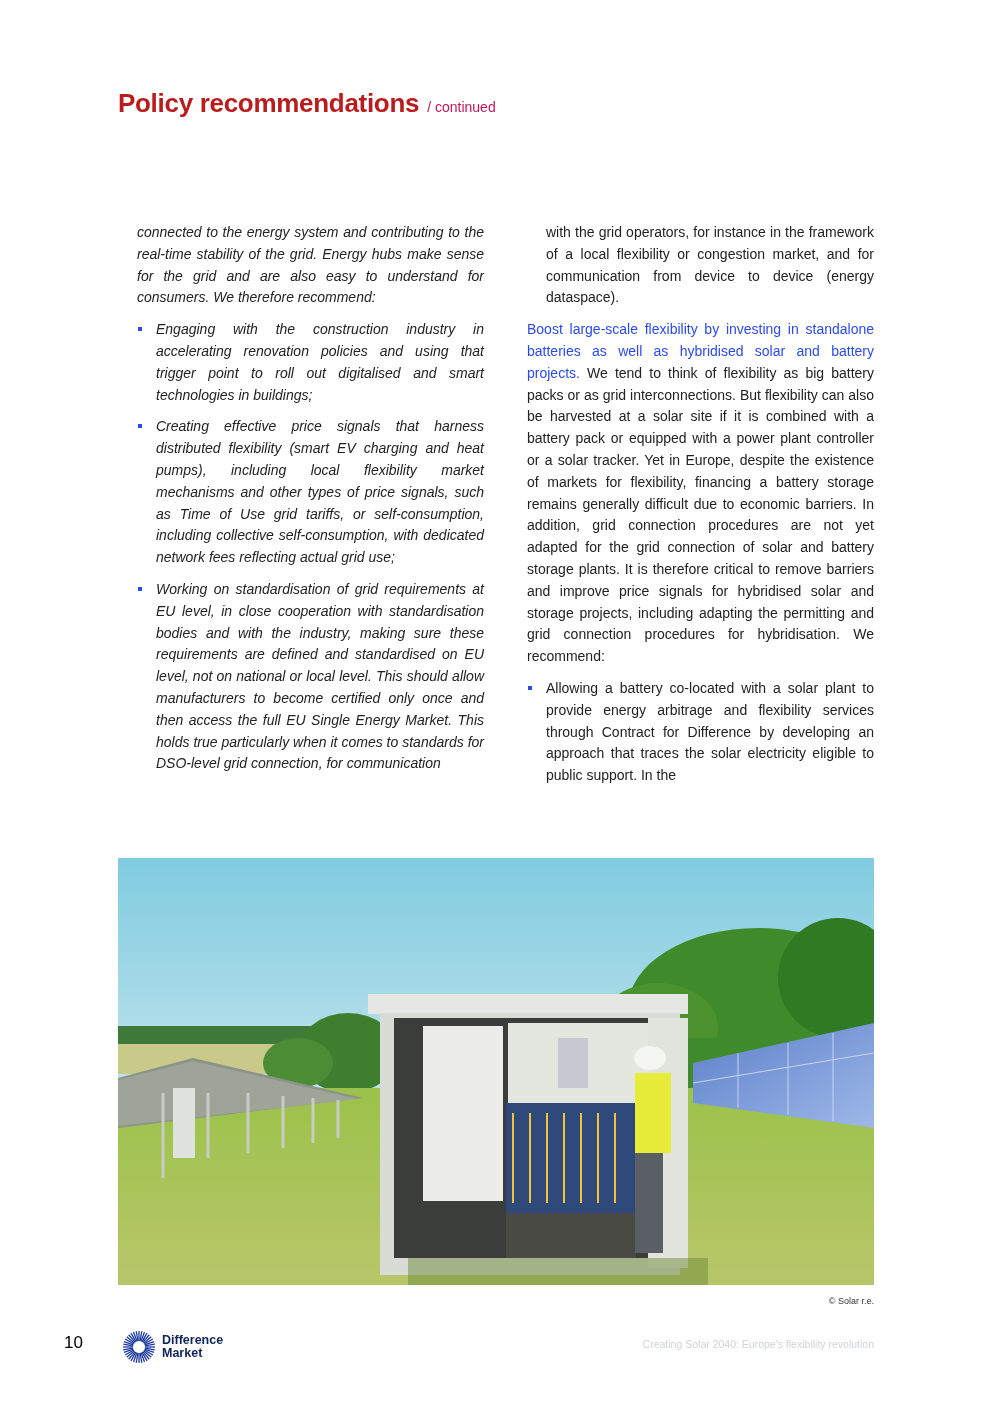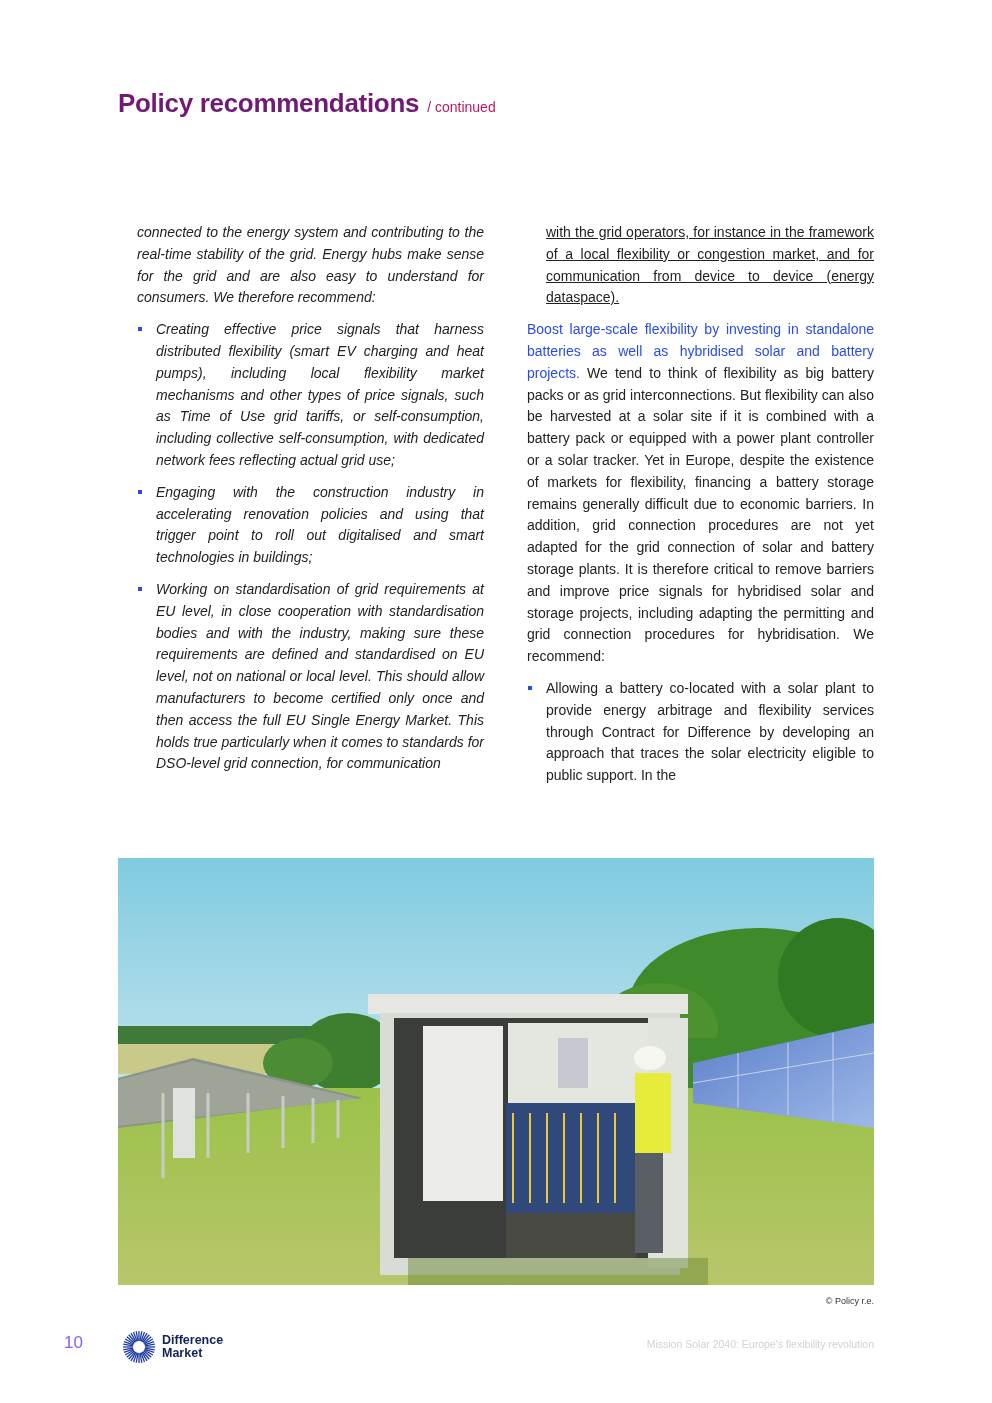--- a/index.html
+++ b/index.html
@@ -1,48 +1,48 @@
 <!DOCTYPE html>
 <html><head>
 <meta charset="utf-8">
 <style>
   html, body { margin: 0; padding: 0; background: #ffffff; }
   body { width: 992px; height: 1403px; position: relative; overflow: hidden; font-family: "Liberation Sans", "DejaVu Sans", sans-serif; color: #1d1d1f; }
   .title-wrap { position: absolute; left: 118px; top: 88px; display: flex; align-items: baseline; white-space: nowrap; }
-  .title { font-size: 26px; font-weight: bold; color: #701a75; letter-spacing: -0.3px; }
+  .title { font-size: 26px; font-weight: bold; color: #b91c1c; letter-spacing: -0.3px; }
   .title-sub { font-size: 14px; color: #be185d; margin-left: 8px; }
   .col { position: absolute; top: 222px; width: 347px; font-size: 14px; line-height: 21.8px; color: #222; }
   .col-left { left: 137px; font-style: italic; }
   .col-right { left: 527px; }
   .col p { margin: 0 0 10px 0; text-align: justify; }
   .col ul { list-style: none; margin: 0; padding: 0; }
   .col li { position: relative; padding-left: 19px; margin-bottom: 10px; text-align: justify; }
   .col li .bullet { position: absolute; left: 1px; top: 8px; width: 4px; height: 4px; background: #2a4be8; }
-  .cont { padding-left: 19px; text-align: justify; margin-bottom: 10px; text-decoration: underline; }
+  .cont { padding-left: 19px; text-align: justify; margin-bottom: 10px; }
   .hl { color: #2a4be8; }
   .photo { position: absolute; left: 118px; top: 858px; width: 756px; height: 427px; overflow: hidden; }
   .credit { position: absolute; right: 118px; top: 1296px; font-size: 9px; color: #333; }
-  .page-num { position: absolute; left: 64px; top: 1333px; font-size: 17px; color: #8b5cf6; }
+  .page-num { position: absolute; left: 64px; top: 1333px; font-size: 17px; color: #000000; }
   .logo { position: absolute; left: 122px; top: 1330px; display: flex; align-items: center; }
   .logo-text { margin-left: 6px; font-size: 12.5px; font-weight: bold; line-height: 13px; color: #0f2457; }
   .footer-text { position: absolute; right: 118px; top: 1338px; font-size: 10.5px; color: #cfd2d8; }
 </style>
 </head>
 <body>
 
 <div class="title-wrap">
   <span class="title">Policy recommendations</span>
   <span class="title-sub">/ continued</span>
 </div>
 
 <div class="col col-left">
   <p>connected to the energy system and contributing to the real-time stability of the grid. Energy hubs make sense for the grid and are also easy to understand for consumers. We therefore recommend:</p>
   <ul>
+    <li><span class="bullet"></span><span>Engaging with the construction industry in accelerating renovation policies and using that trigger point to roll out digitalised and smart technologies in buildings;</span></li>
     <li><span class="bullet"></span><span>Creating effective price signals that harness distributed flexibility (smart EV charging and heat pumps), including local flexibility market mechanisms and other types of price signals, such as Time of Use grid tariffs, or self-consumption, including collective self-consumption, with dedicated network fees reflecting actual grid use;</span></li>
-    <li><span class="bullet"></span><span>Engaging with the construction industry in accelerating renovation policies and using that trigger point to roll out digitalised and smart technologies in buildings;</span></li>
     <li><span class="bullet"></span><span>Working on standardisation of grid requirements at EU level, in close cooperation with standardisation bodies and with the industry, making sure these requirements are defined and standardised on EU level, not on national or local level. This should allow manufacturers to become certified only once and then access the full EU Single Energy Market. This holds true particularly when it comes to standards for DSO-level grid connection, for communication</span></li>
   </ul>
 </div>
 
 <div class="col col-right">
   <div class="cont">with the grid operators, for instance in the framework of a local flexibility or congestion market, and for communication from device to device (energy dataspace).</div>
   <p><span class="hl">Boost large-scale flexibility by investing in standalone batteries as well as hybridised solar and battery projects.</span><span> We tend to think of flexibility as big battery packs or as grid interconnections. But flexibility can also be harvested at a solar site if it is combined with a battery pack or equipped with a power plant controller or a solar tracker. Yet in Europe, despite the existence of markets for flexibility, financing a battery storage remains generally difficult due to economic barriers. In addition, grid connection procedures are not yet adapted for the grid connection of solar and battery storage plants. It is therefore critical to remove barriers and improve price signals for hybridised solar and storage projects, including adapting the permitting and grid connection procedures for hybridisation. We recommend:</span></p>
   <ul>
     <li><span class="bullet"></span><span>Allowing a battery co-located with a solar plant to provide energy arbitrage and flexibility services through Contract for Difference by developing an approach that traces the solar electricity eligible to public support. In the</span></li>
   </ul>
@@ -119,21 +119,21 @@
     <rect x="530" y="160" width="40" height="250" fill="#e1e3dd"></rect>
 
     <ellipse cx="532" cy="200" rx="16" ry="12" fill="#f5f5f2"></ellipse>
     <rect x="517" y="215" width="36" height="80" fill="#e7ec3a"></rect>
     <rect x="517" y="295" width="28" height="100" fill="#5a5f66"></rect>
 
     <rect x="290" y="400" width="300" height="27" fill="#6f8a3a" opacity="0.5"></rect>
   </svg>
 </div>
 
-<div class="credit">© Policy r.e.</div>
+<div class="credit">© Solar r.e.</div>
 
 <div class="page-num">10</div>
 
 <div class="logo">
   <svg width="34" height="34" viewBox="0 0 34 34">
     <g stroke="#1b3aa0" stroke-width="1.3" id="rays">
         <line x1="23" y1="17" x2="33" y2="17"></line>
         <line x1="22.908846518073247" y1="18.04188906600158" x2="32.75692404819533" y2="19.778370842670885"></line>
         <line x1="22.63815572471545" y1="19.052120859954012" x2="32.035081932574535" y2="22.4723222932107"></line>
         <line x1="22.196152422706632" y1="20" x2="30.85640646055102" y2="25"></line>
@@ -171,13 +171,13 @@
         <line x1="22.908846518073247" y1="15.958110933998418" x2="32.75692404819533" y2="14.221629157329113"></line>
       </g>
     <circle cx="17" cy="17" r="5" fill="#ffffff"></circle>
   </svg>
   <div class="logo-text">
     <div>Difference</div>
     <div>Market</div>
   </div>
 </div>
 
-<div class="footer-text">Mission Solar 2040: Europe's flexibility revolution</div>
+<div class="footer-text">Creating Solar 2040: Europe's flexibility revolution</div>
 
 </body></html>

